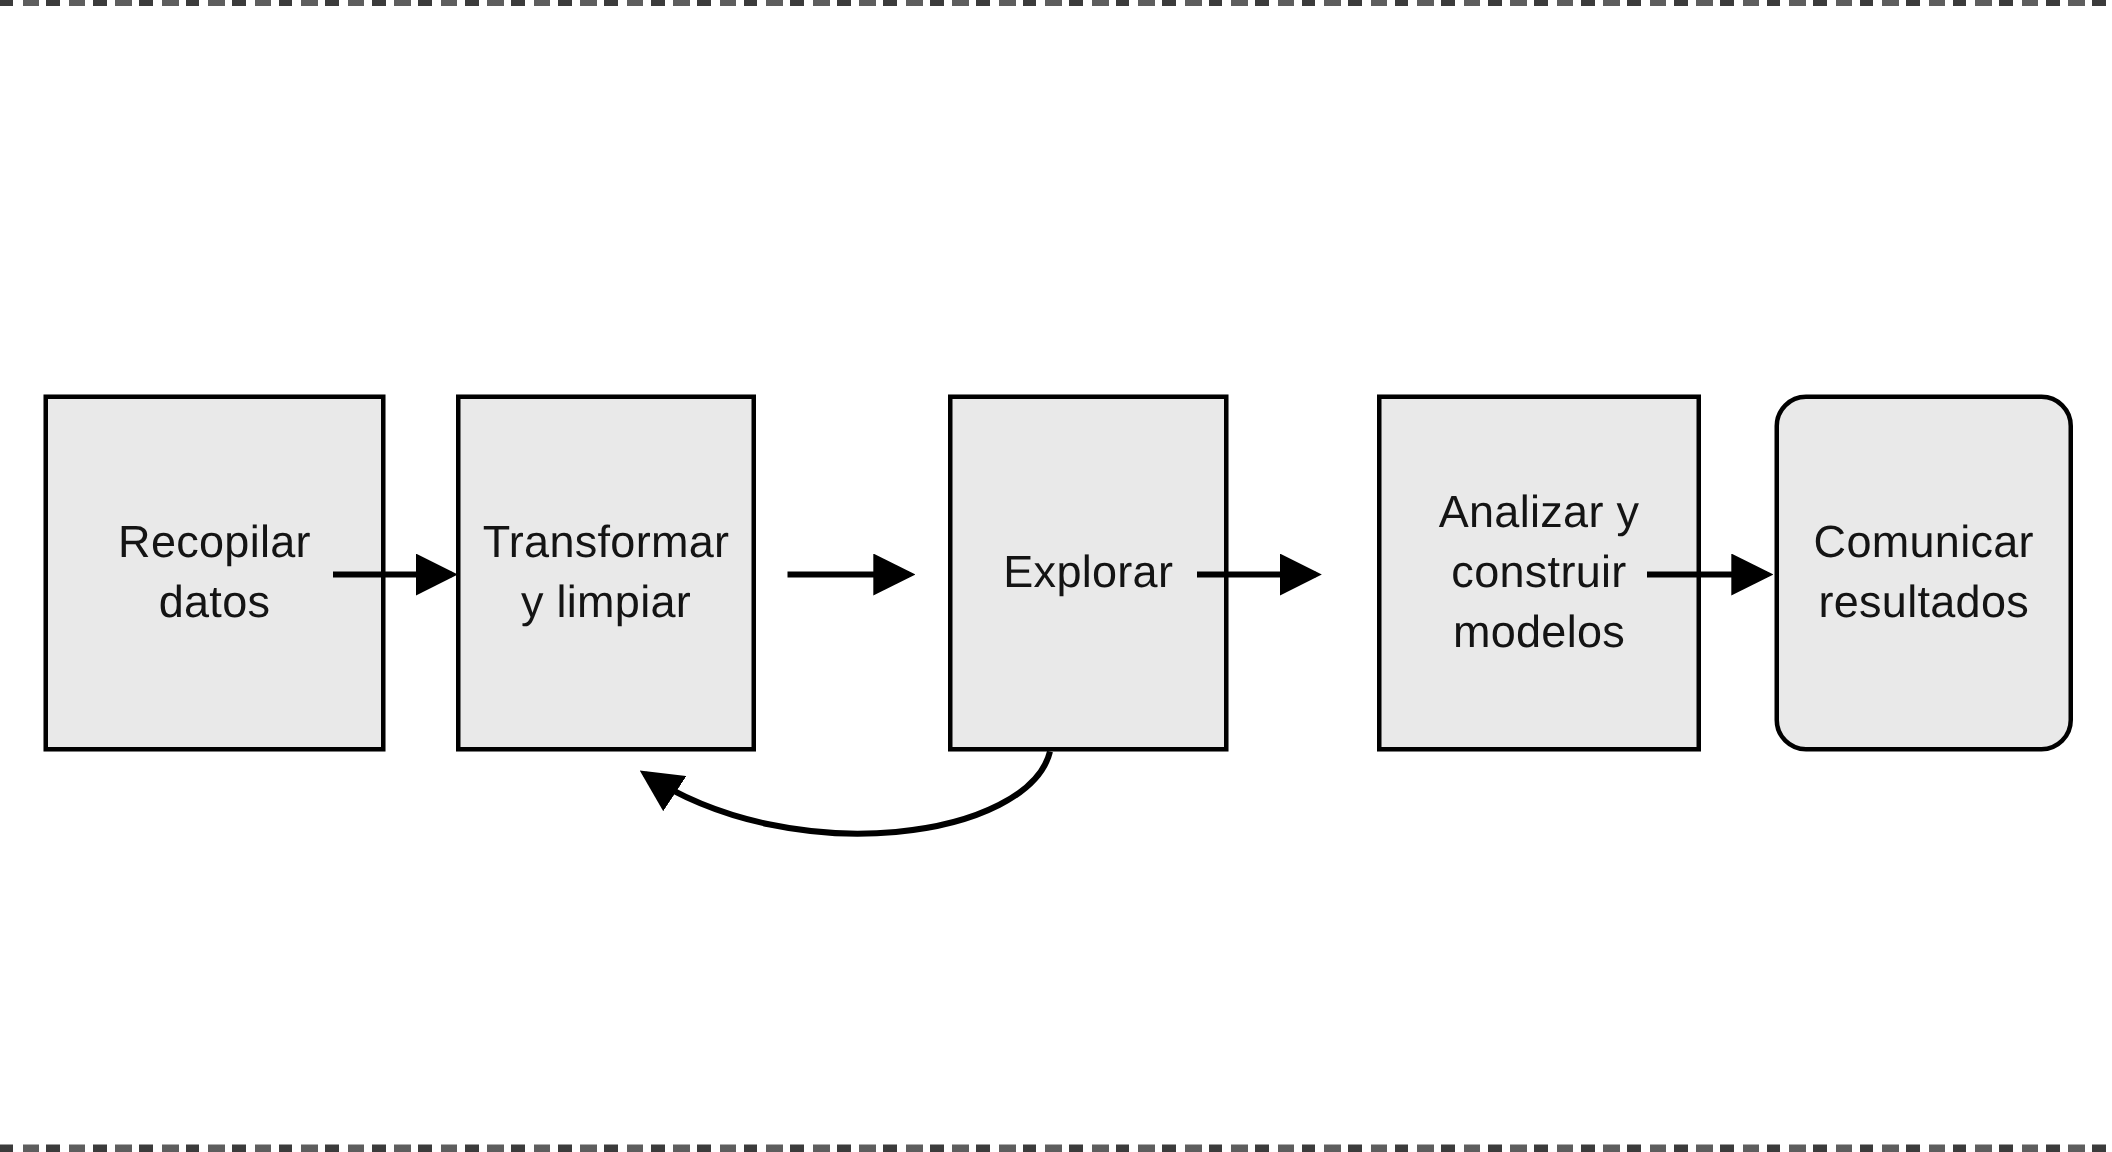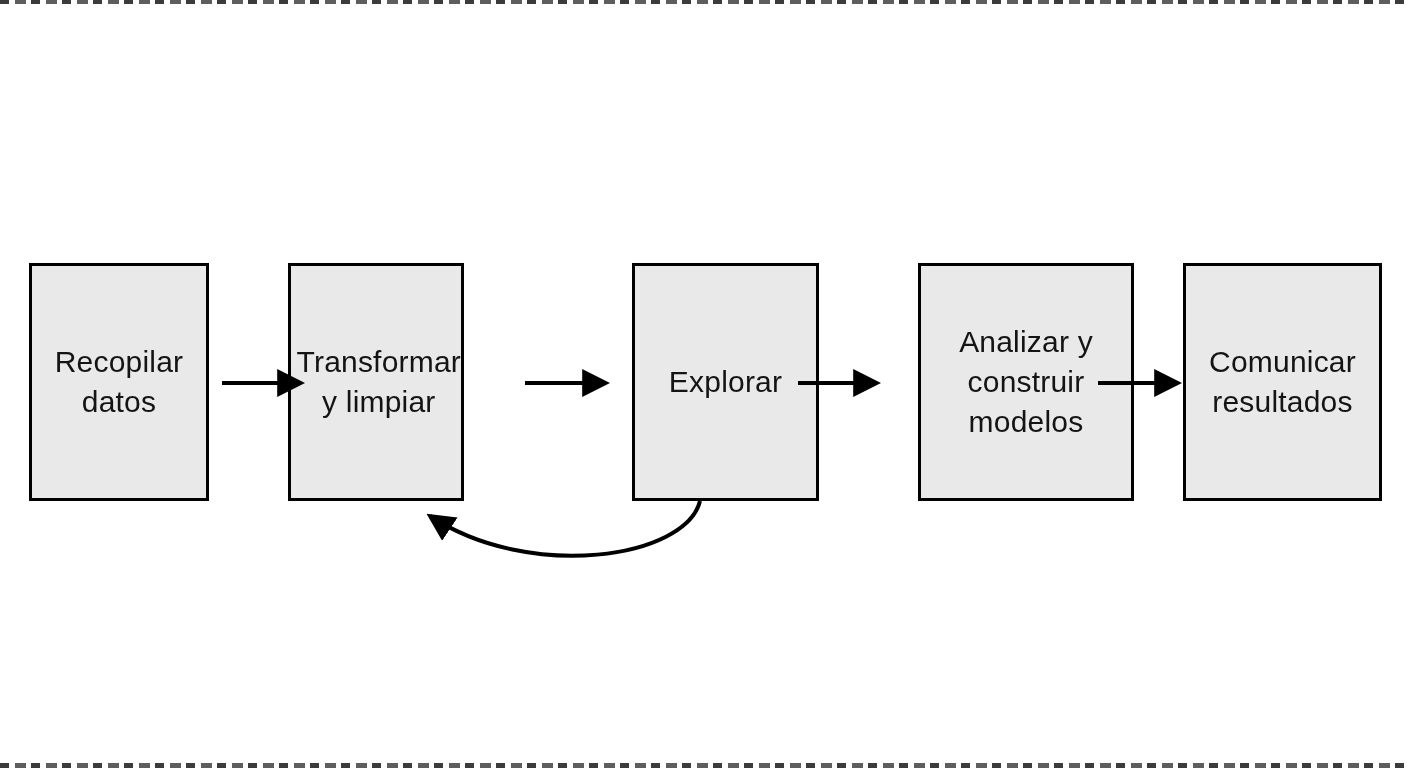--- a/index.html
+++ b/index.html
@@ -42,25 +42,25 @@
     justify-content: center;
   }
   .flow-box .label {
     white-space: pre-line;
     text-align: center;
     font-size: 30px;
     line-height: 40px;
     color: #141414;
     letter-spacing: 0.2px;
   }
-  .box-1 { left: 29px;   width: 180px; }
-  .box-2 { left: 288px;  width: 176px; justify-content: flex-end; }
+  .box-1 { left: 29px;   width: 228px; }
+  .box-2 { left: 304px;  width: 200px; }
   .box-3 { left: 632px;  width: 187px; }
   .box-4 { left: 918px;  width: 216px; }
-  .box-5 { left: 1183px; width: 199px; }
+  .box-5 { left: 1183px; width: 199px; border-radius: 21px; }
 
   .arrow-layer {
     position: absolute;
     left: 0;
     top: 0;
     width: 1408px;
     height: 768px;
     pointer-events: none;
   }
 </style>

